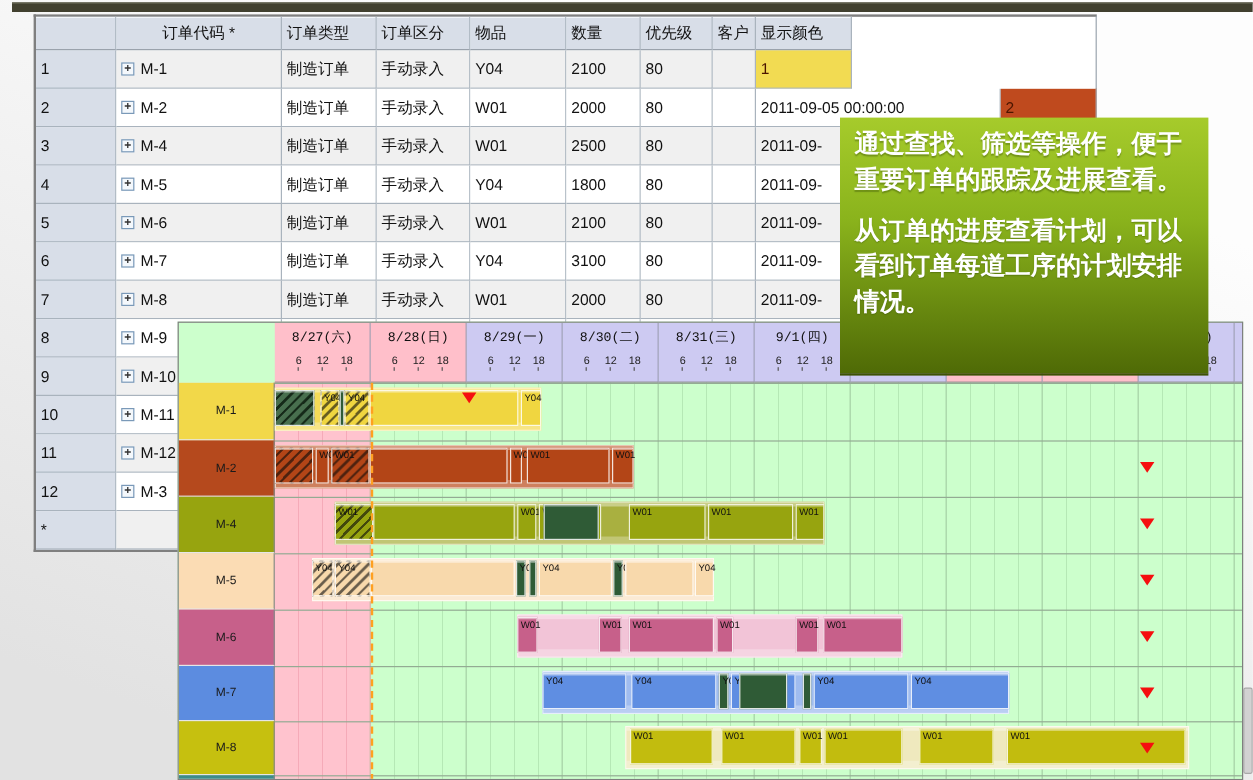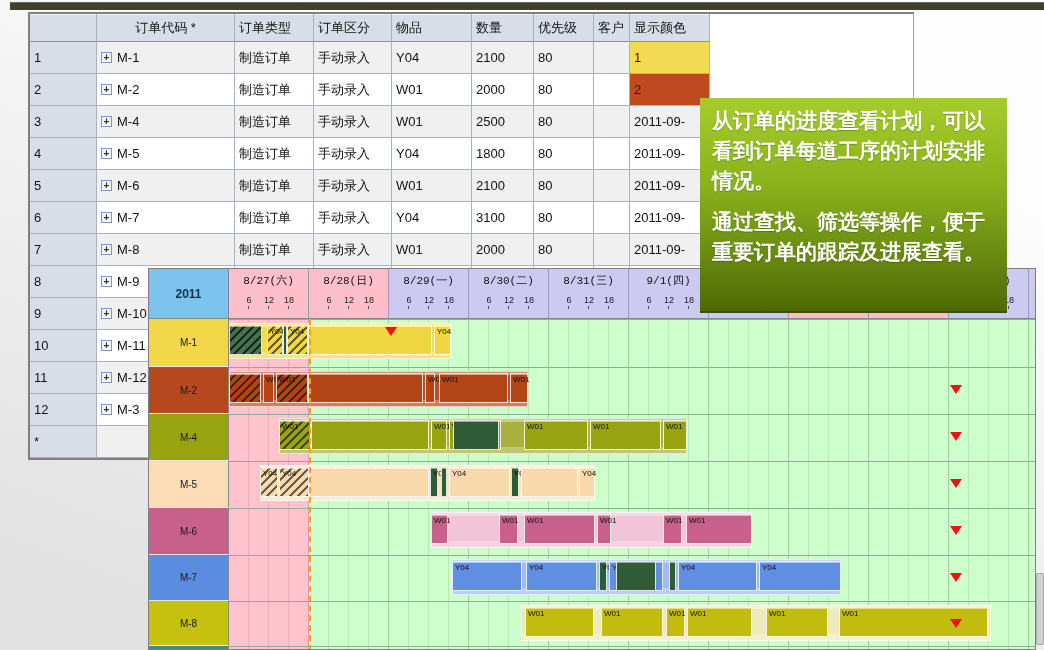--- a/index.html
+++ b/index.html
@@ -84,20 +84,21 @@
         <div class="t-cell" style="width: 138px;">
           <span class="expand-box">+</span>
           <span>M-2</span>
         </div>
         <div class="t-cell" style="width: 79px;">制造订单</div>
         <div class="t-cell" style="width: 78px;">手动录入</div>
         <div class="t-cell" style="width: 80px;">W01</div>
         <div class="t-cell" style="width: 62px;">2000</div>
         <div class="t-cell" style="width: 60px;">80</div>
         <div class="t-cell" style="width: 36px;"></div>
+        <div class="t-cell" style="width: 204px;">2011-09-05 00:00:00</div>
         <div class="t-cell colorcell" style="width: 80px; background: rgb(191, 74, 30); color: rgb(74, 21, 0);">2</div>
       </div>
       <div class="t-row odd">
         <div class="t-cell rownum" style="width: 67px;">3</div>
         <div class="t-cell" style="width: 138px;">
           <span class="expand-box">+</span>
           <span>M-4</span>
         </div>
         <div class="t-cell" style="width: 79px;">制造订单</div>
         <div class="t-cell" style="width: 78px;">手动录入</div>
@@ -251,21 +252,20 @@
         <div class="t-cell" style="width: 80px;"></div>
         <div class="t-cell" style="width: 62px;"></div>
         <div class="t-cell" style="width: 60px;"></div>
         <div class="t-cell" style="width: 36px;"></div>
         <div class="t-cell" style="width: 204px;"></div>
         <div class="t-cell colorcell" style="width: 80px;"></div>
       </div>
     </div>
 
   <div id="gantt">
-      <div class="g-abs g-yearcell" style="left: 0px; top: 0px; width: 80px; height: 50px;">2011</div>
       <div class="g-abs g-daghead" style="left: 80px; top: 0px; width: 80px; height: 50px; background: rgb(255, 191, 202);">
         <div class="g-daylabel">8/27(六)</div>
         <div class="g-ticks">
           <span class="g-tick" style="left: 20px;">6</span>
           <span class="g-tick" style="left: 40px;">12</span>
           <span class="g-tick" style="left: 60px;">18</span>
         </div>
       </div>
       <div class="g-abs g-col" style="left: 80px; width: 80px; background: repeating-linear-gradient(to right, rgb(255, 195, 206) 0px, rgb(255, 195, 206) 19px, rgb(245, 170, 184) 19px, rgb(245, 170, 184) 20px); border-right: 1px solid rgb(232, 154, 168);"></div>
       <div class="g-abs g-daghead" style="left: 160px; top: 0px; width: 80px; height: 50px; background: rgb(255, 191, 202);">
@@ -508,18 +508,18 @@
       <div class="g-abs g-seg" style="left: 690px; top: 338px; width: 149px; background-color: rgb(194, 188, 14);">
         <span>W01</span>
       </div>
       <div class="g-abs g-marker" style="left: 801px; top: 350px;"></div>
       <div class="g-abs g-sep" style="top: 377px;"></div>
       <div class="g-abs g-rowlabel" style="top: 377px; height: 5px; background: rgb(61, 139, 139);"></div>
       <div class="g-abs g-nowline" style="left: 160px;"></div>
     </div>
 
   <div id="tooltip">
+    <p>通过查找、筛选等操作，便于重要订单的跟踪及进展查看。</p>
     <p>从订单的进度查看计划，可以看到订单每道工序的计划安排情况。</p>
-    <p>通过查找、筛选等操作，便于重要订单的跟踪及进展查看。</p>
   </div>
 
   <div id="scroll-frag"></div>
 </div>
 
 </body></html>

